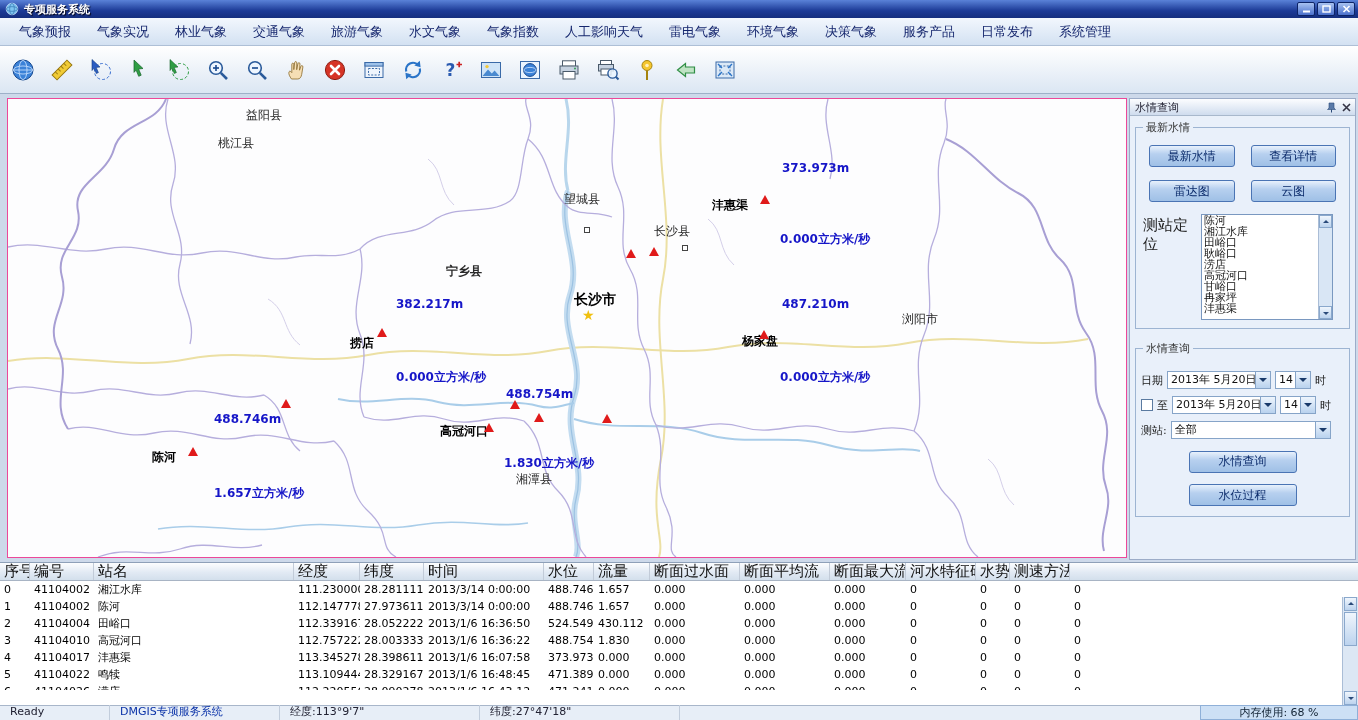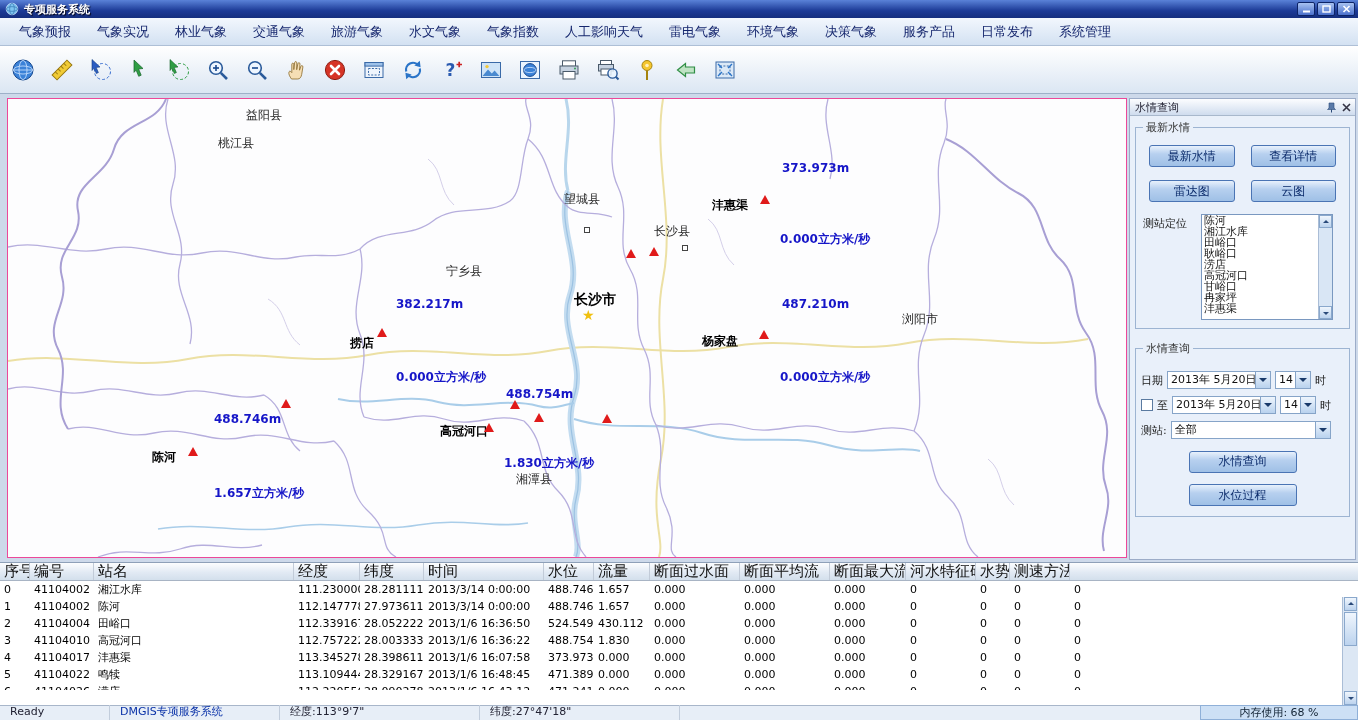--- a/index.html
+++ b/index.html
@@ -44,21 +44,21 @@
   .pane-title { height:17px; background:linear-gradient(#fcfdff,#cfdcee); border-bottom:1px solid #a8b8cc;
     display:flex; align-items:center; padding:0 3px 0 5px; font-size:11px; color:#223; flex:0 0 auto; }
   .pt-icons { margin-left:auto; display:flex; gap:4px; align-items:center; }
   fieldset { margin:4px 5px 8px; border:1px solid #9db4d2; padding:8px 5px 8px; min-inline-size:0; }
   legend { font-size:11px; color:#333; padding:0 3px; margin-left:2px; }
   .btn-grid { display:grid; grid-template-columns:1fr 1fr; gap:13px 16px; padding:2px 8px 12px; }
   .xp-btn { height:22px; border:1px solid #4a74b4; border-radius:3px;
     background:linear-gradient(#e8f1fc,#b7d0ef 40%,#9fc0e6); color:#0a2a6a; font-size:12px;
     font-family:inherit; cursor:default; }
   .station-row { display:flex; padding:0 2px; }
-  .slabel { font-size:11px; color:#222; width:58px; padding-top:2px; }
+  .slabel { font-size:15px; color:#222; width:58px; padding-top:2px; }
   .listbox { width:132px; height:106px; border:1px solid #7a98c0; background:#fff; position:relative; overflow:hidden; }
   .list-items { margin-right:14px; }
   .list-item { font-size:11px; line-height:11px; height:11px; padding-left:2px; white-space:nowrap;
     overflow:hidden; color:#111; }
   .lscroll { position:absolute; right:0; top:0; bottom:0; width:14px; background:#d9e6f5; border-left:1px solid #aabdd6; }
   .lsb { position:absolute; left:0; width:13px; height:13px; background:linear-gradient(#f0f6fd,#bcd3ee);
     border:1px solid #8aa8cc; }
   .lsb.up { top:0; } .lsb.down { bottom:0; }
   .lsb::after { content:''; position:absolute; left:3px; border:3px solid transparent; }
   .lsb.up::after { top:4px; border-bottom-color:#2a4a7a; border-top-width:0; }
@@ -334,29 +334,29 @@
       <g fill="none" stroke="#d4cfe9" stroke-width="1">
         <path d="M260,200 C280,212 274,232 292,246"></path>
         <path d="M700,120 C716,132 710,152 726,166"></path>
         <path d="M420,60 C436,72 430,92 446,106"></path>
         <path d="M980,360 C996,372 990,392 1006,406"></path>
       </g>
     </svg>
     <div id="map-annotations">
         <div class="mlabel place" style="left: 238px; top: 8px;">益阳县</div>
         <div class="mlabel place" style="left: 210px; top: 36px;">桃江县</div>
-        <div class="mlabel place" style="left: 438px; top: 164px;">宁乡县</div>
+        <div class="mlabel place" style="left: 438px; top: 164px; font-weight: bold;">宁乡县</div>
         <div class="mlabel place" style="left: 556px; top: 92px;">望城县</div>
         <div class="mlabel place" style="left: 646px; top: 124px;">长沙县</div>
         <div class="mlabel place" style="left: 894px; top: 212px;">浏阳市</div>
         <div class="mlabel place" style="left: 508px; top: 372px;">湘潭县</div>
         <div class="mlabel station big" style="left: 566px; top: 192px;">长沙市</div>
         <div class="mlabel station" style="left: 704px; top: 98px;">沣惠渠</div>
         <div class="mlabel station" style="left: 342px; top: 236px;">捞店</div>
-        <div class="mlabel station" style="left: 694px; top: 234px;">杨家盘</div>
+        <div class="mlabel station" style="left: 734px; top: 234px;">杨家盘</div>
         <div class="mlabel station" style="left: 144px; top: 350px;">陈河</div>
         <div class="mlabel station" style="left: 432px; top: 324px;">高冠河口</div>
         <div class="mlabel reading" style="left: 774px; top: 62px;">373.973m</div>
         <div class="mlabel reading" style="left: 772px; top: 132px;">0.000立方米/秒</div>
         <div class="mlabel reading" style="left: 388px; top: 198px;">382.217m</div>
         <div class="mlabel reading" style="left: 774px; top: 198px;">487.210m</div>
         <div class="mlabel reading" style="left: 388px; top: 270px;">0.000立方米/秒</div>
         <div class="mlabel reading" style="left: 772px; top: 270px;">0.000立方米/秒</div>
         <div class="mlabel reading" style="left: 498px; top: 288px;">488.754m</div>
         <div class="mlabel reading" style="left: 206px; top: 313px;">488.746m</div>

